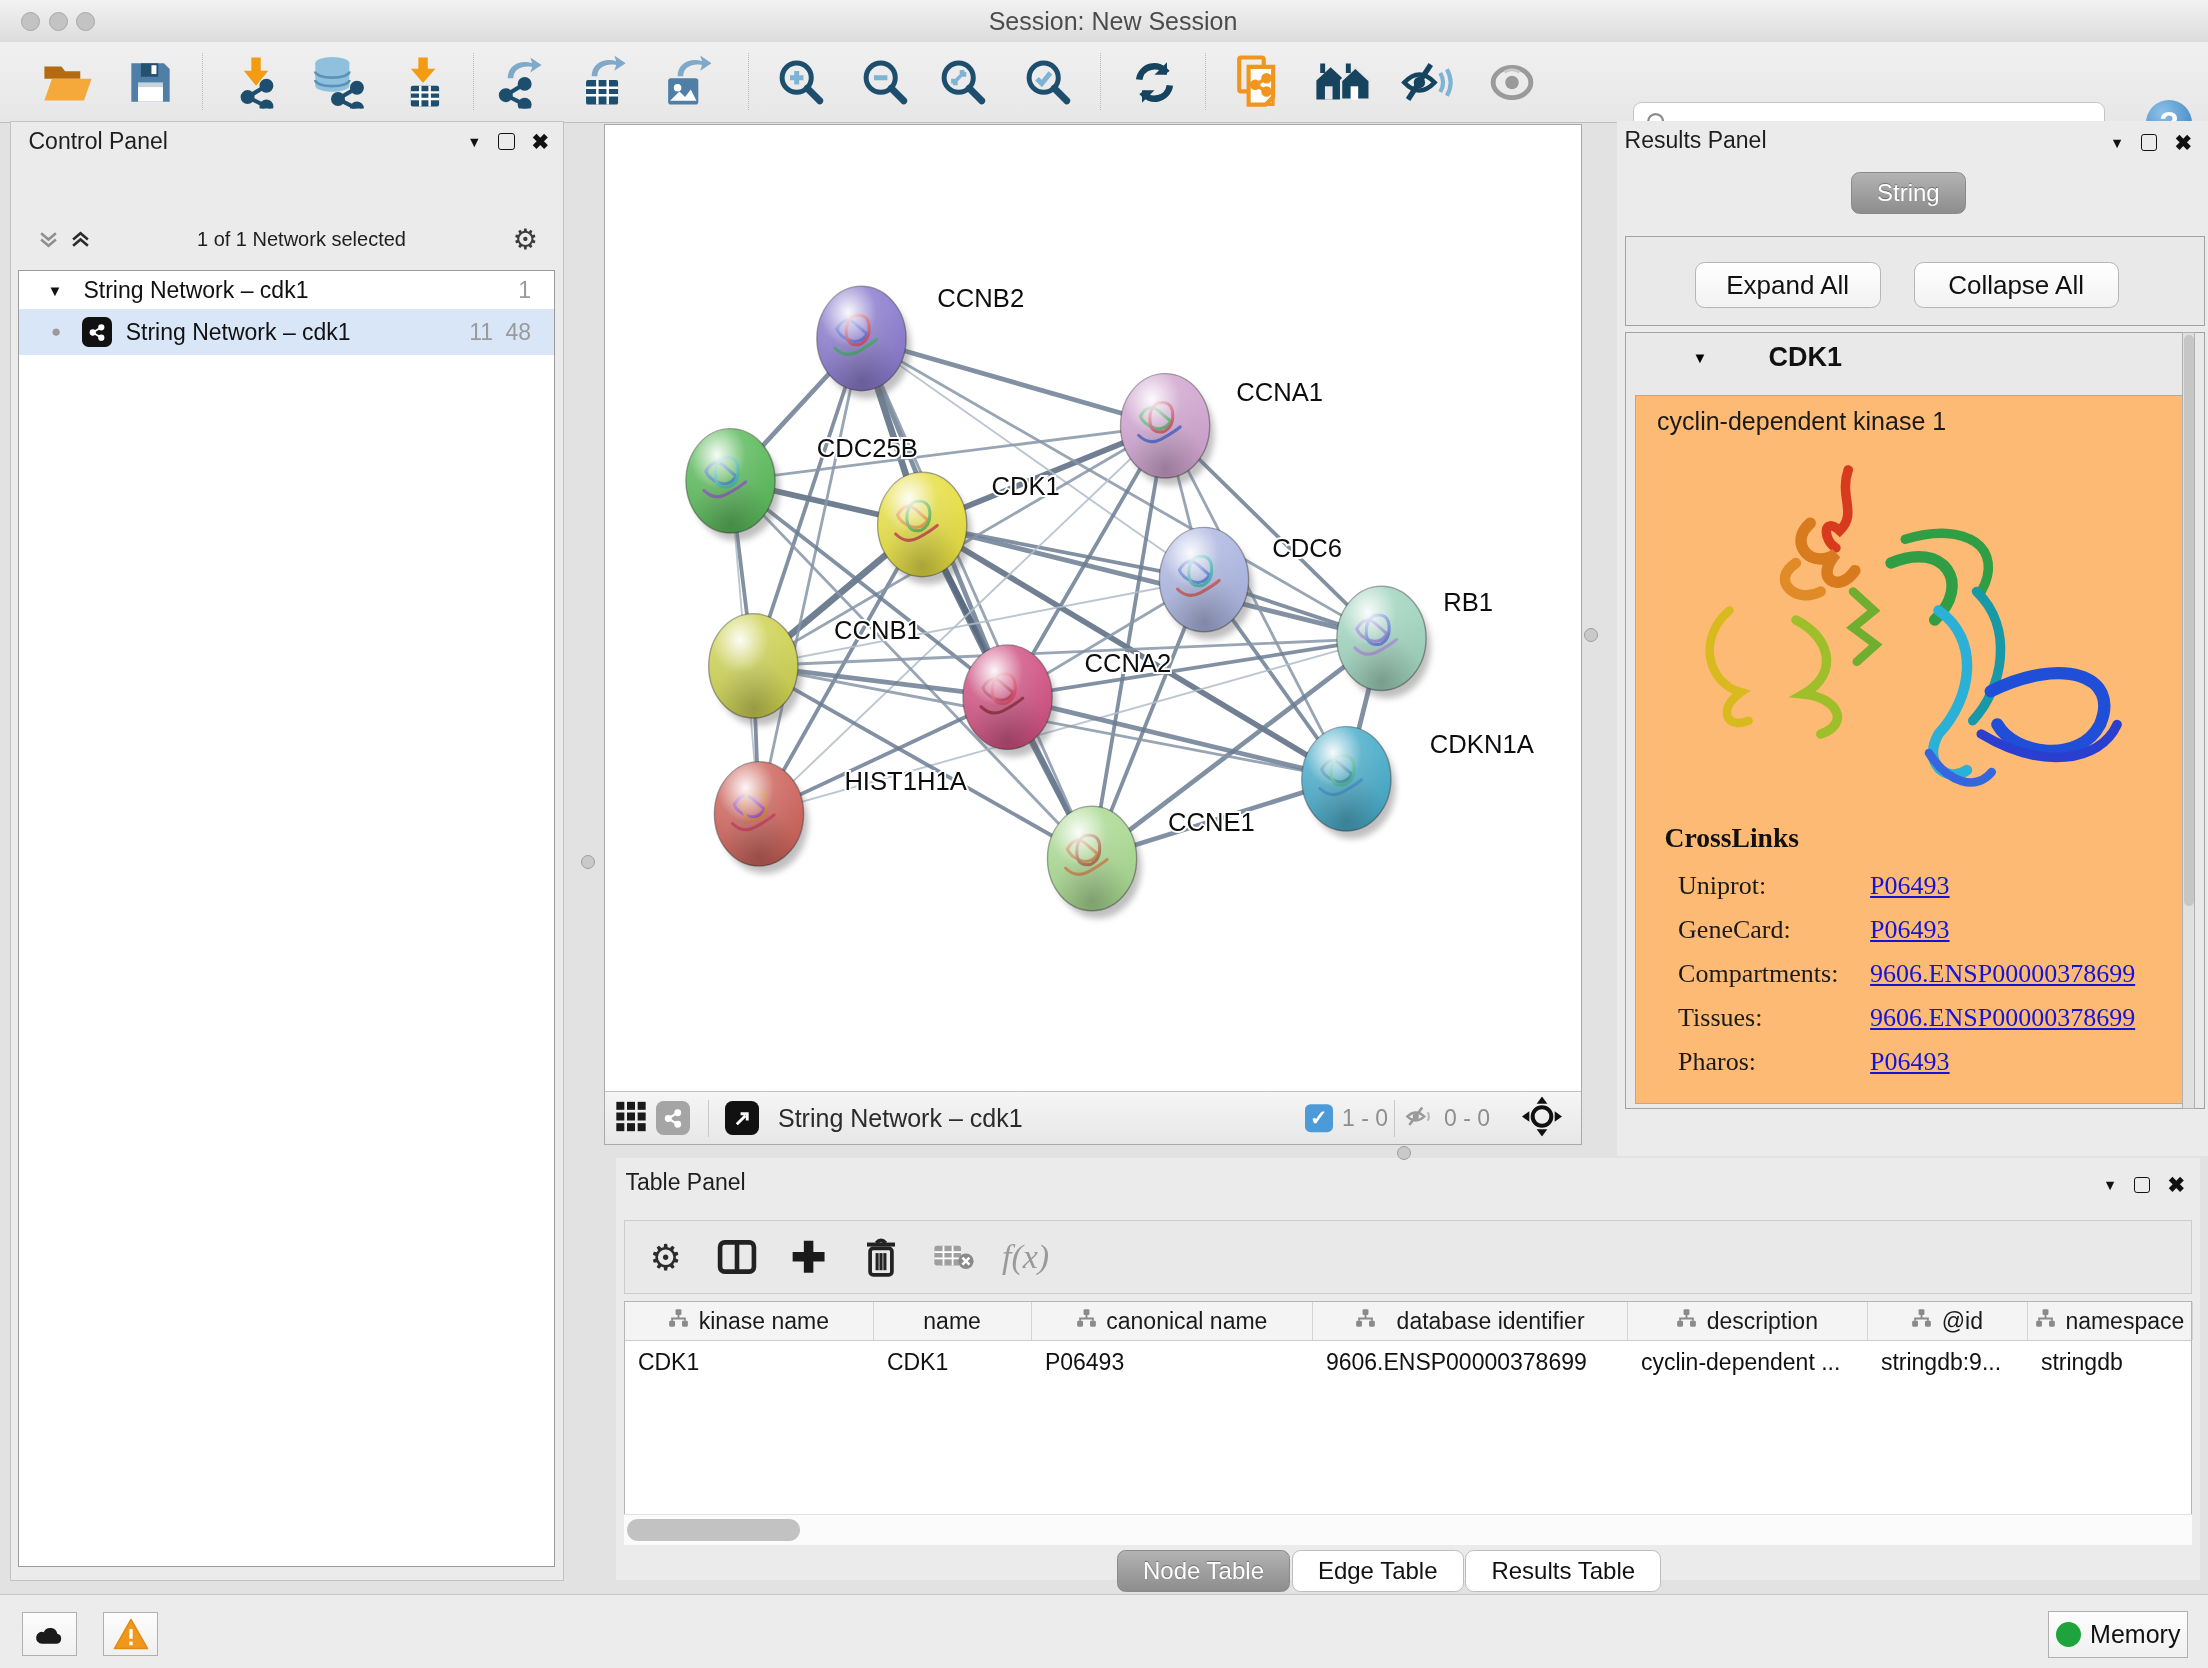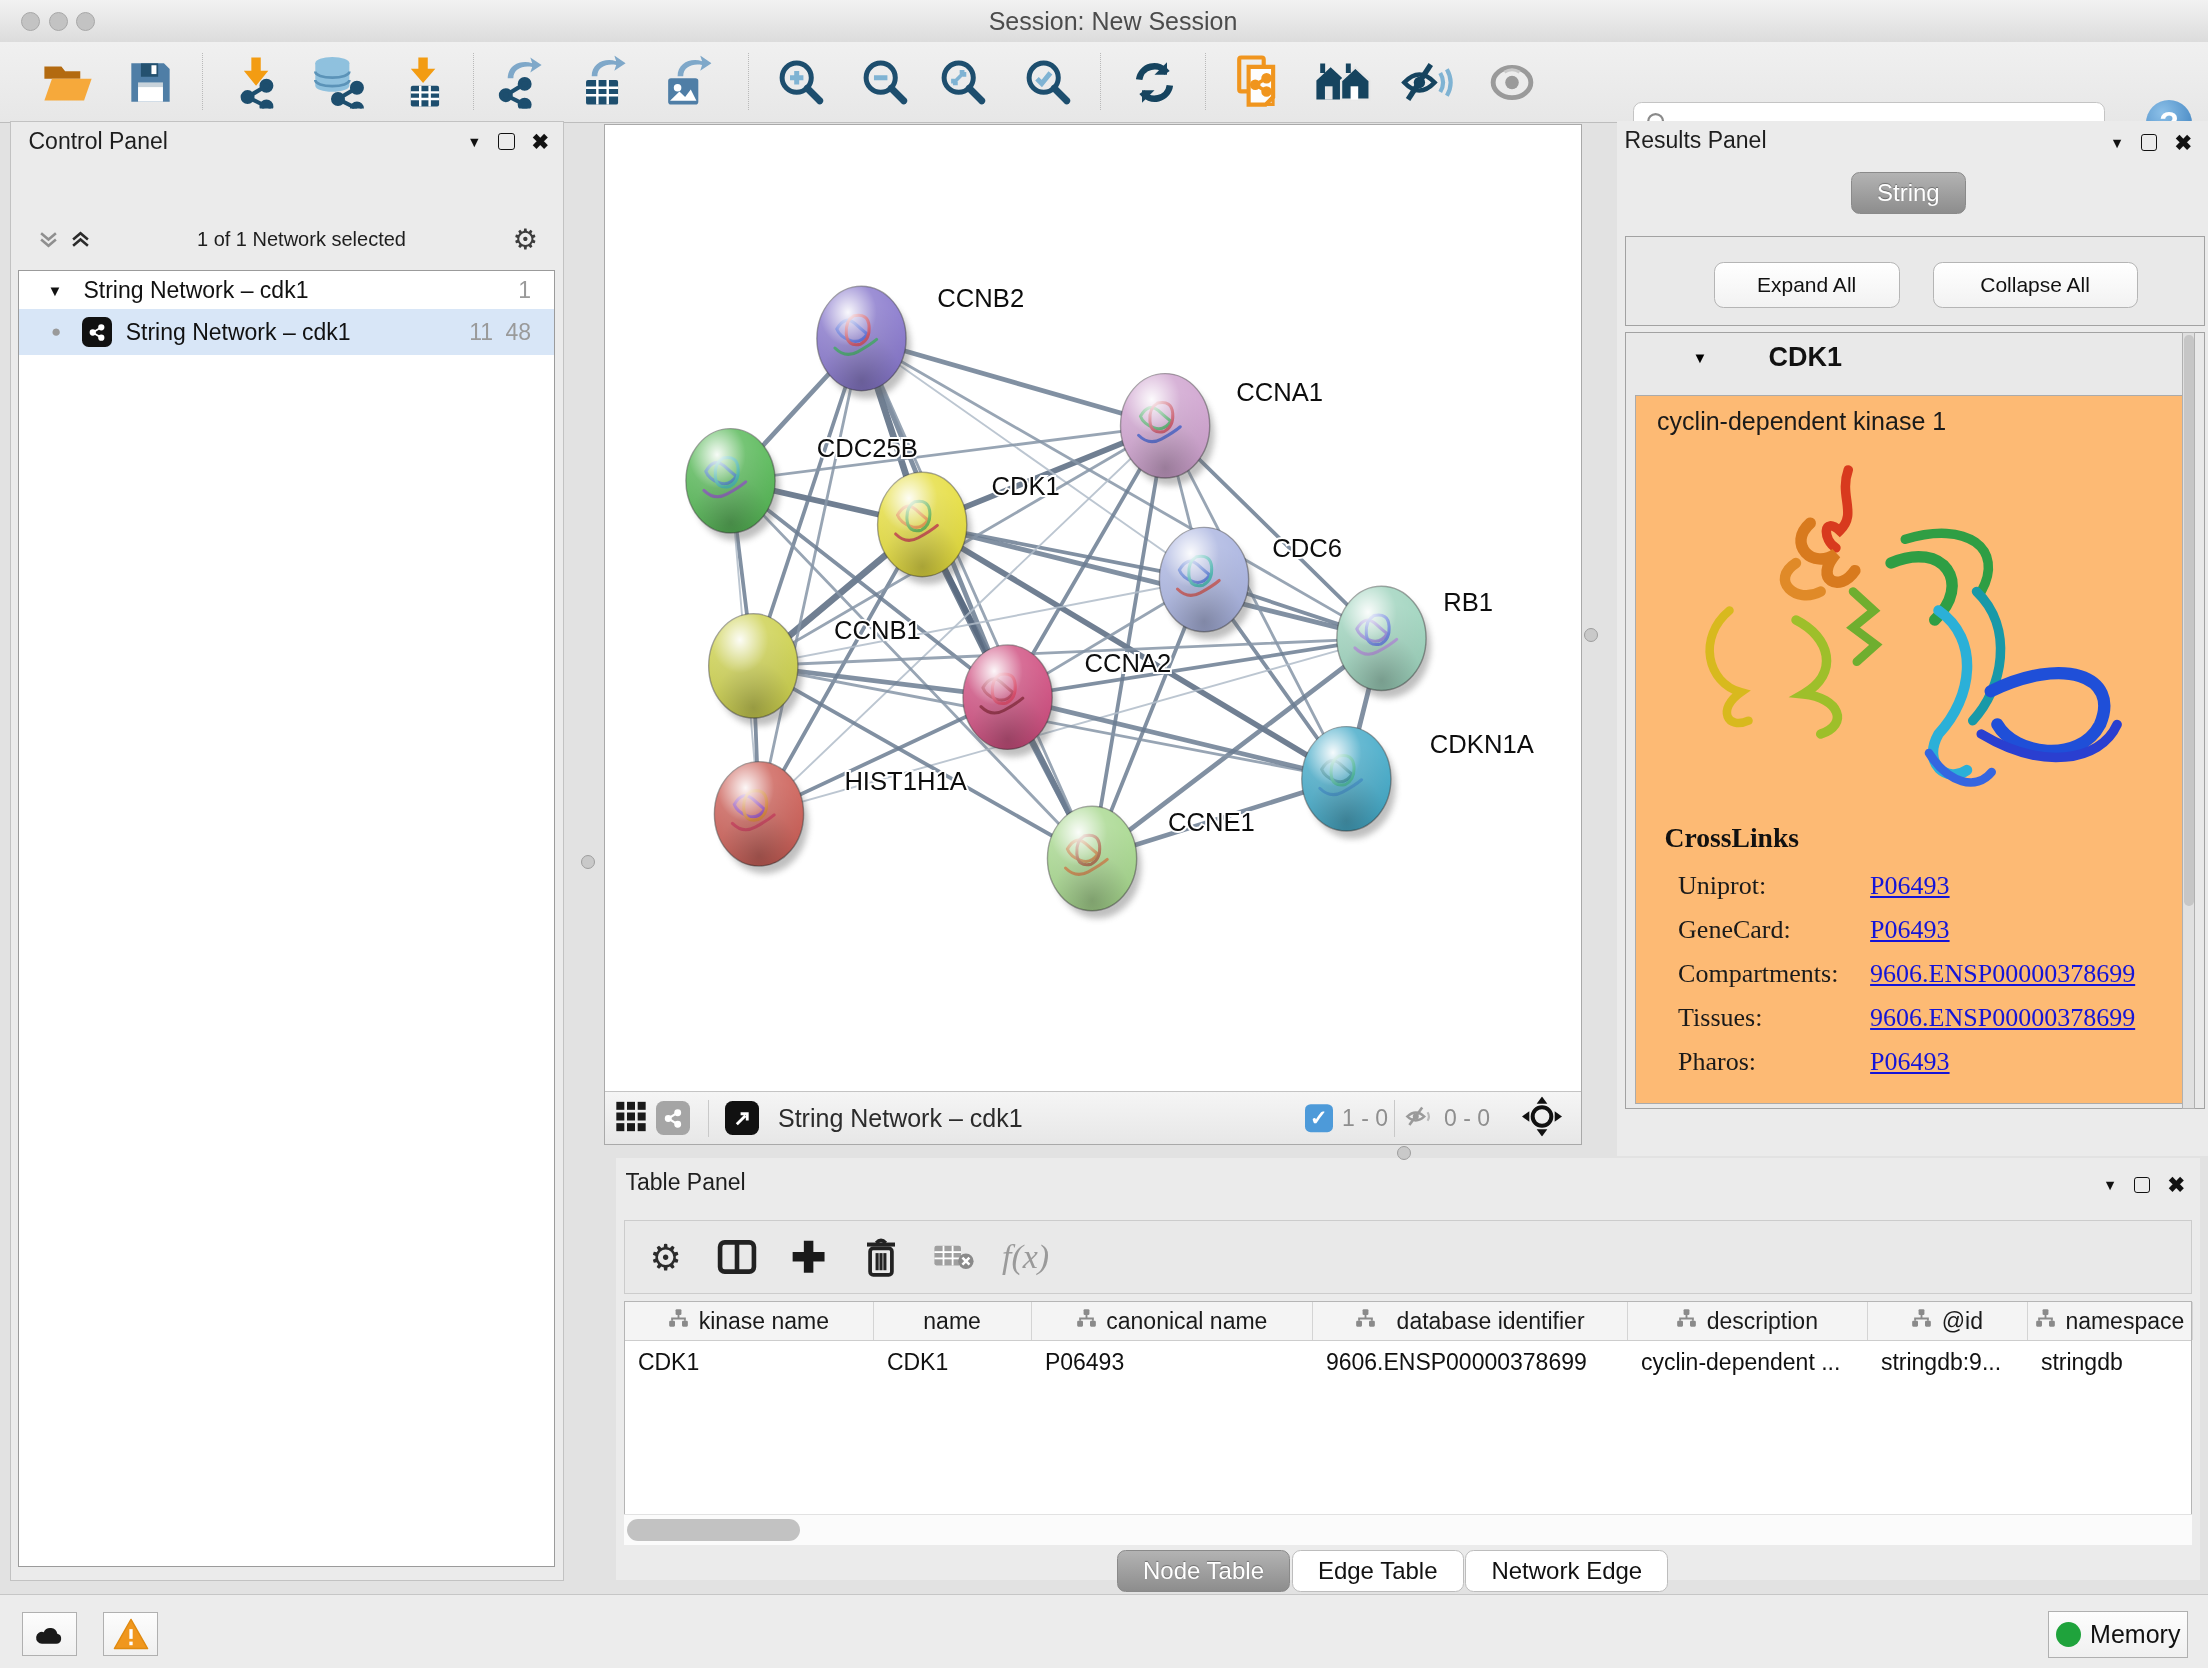--- a/index.html
+++ b/index.html
@@ -66,22 +66,22 @@
   .nsb-count{font-size:23px;color:#8e8e8e;}
   #nsb-checkbox{width:27.6px;height:27.6px;background:#4d9ad9;border-radius:5.7px;color:#fff;
     display:flex;align-items:center;justify-content:center;font-size:21px;font-weight:bold;}
 
   
   #results-panel{position:absolute;left:1617px;top:121px;width:592px;height:1035px;background:#ebebeb;}
   #rp-tab{position:absolute;left:234px;top:51px;}
   #rp-box1{position:absolute;left:7.6px;top:115px;width:580px;height:90px;background:#e9e9e9;
     border:1.9px solid #a2a2a2;box-sizing:border-box;}
   .rp-btn{position:absolute;top:25px;height:44px;background:linear-gradient(#ffffff,#f2f2f2);
-    border:1px solid #b5b5b5;border-radius:9.5px;font-size:21px;color:#111;
-    display:flex;align-items:center;justify-content:center;margin-left:19px;}
+    border:1px solid #b5b5b5;border-radius:9.5px;font-size:26px;color:#111;
+    display:flex;align-items:center;justify-content:center;}
   #rp-box2{position:absolute;left:7.6px;top:211px;width:580px;height:777px;background:#e9e9e9;
     border:1.9px solid #a2a2a2;box-sizing:border-box;}
   #gene-header{position:absolute;left:0;top:0;width:100%;height:48px;display:flex;align-items:center;}
   #gene-name{font-size:27px;font-weight:bold;color:#111;}
   #gene-box{position:absolute;left:9.5px;top:62px;width:550px;height:709px;background:#fdba74;
     border:1px solid #ababab;box-sizing:border-box;}
   #gene-desc{position:absolute;left:21px;top:11.4px;font-size:25px;color:#1a1a1a;}
   #protein-svg{position:absolute;left:17px;top:53px;}
   #crosslinks-title{position:absolute;left:28.5px;top:426px;font-family:"Liberation Serif",serif;
     font-weight:bold;font-size:27.6px;color:#111;}
@@ -787,21 +787,21 @@
             <div class="td" style="width: 165px;">stringdb</div>
           </div>
         </div>
     </div>
     <div id="tp-hscroll">
       <div id="tp-hthumb"></div>
     </div>
     <div id="bottom-tabs">
         <div class="tab sel">Node Table</div>
         <div class="tab">Edge Table</div>
-        <div class="tab">Network Edge</div>
+        <div class="tab">Results Table</div>
       </div>
   </div>
 
   <div id="statusbar">
     <div class="sb-btn" style="left:22px">
       <svg width="34" height="25" viewBox="0 0 26 18">
         <path d="M7,16 a4.5,4.5 0 1 1 1.2,-8.8 a5.5,5.5 0 0 1 10.4,1.3 a3.8,3.8 0 0 1 -0.8,7.5z" fill="#1a1a1a"></path>
       </svg>
     </div>
     <div class="sb-btn" style="left:103px">

